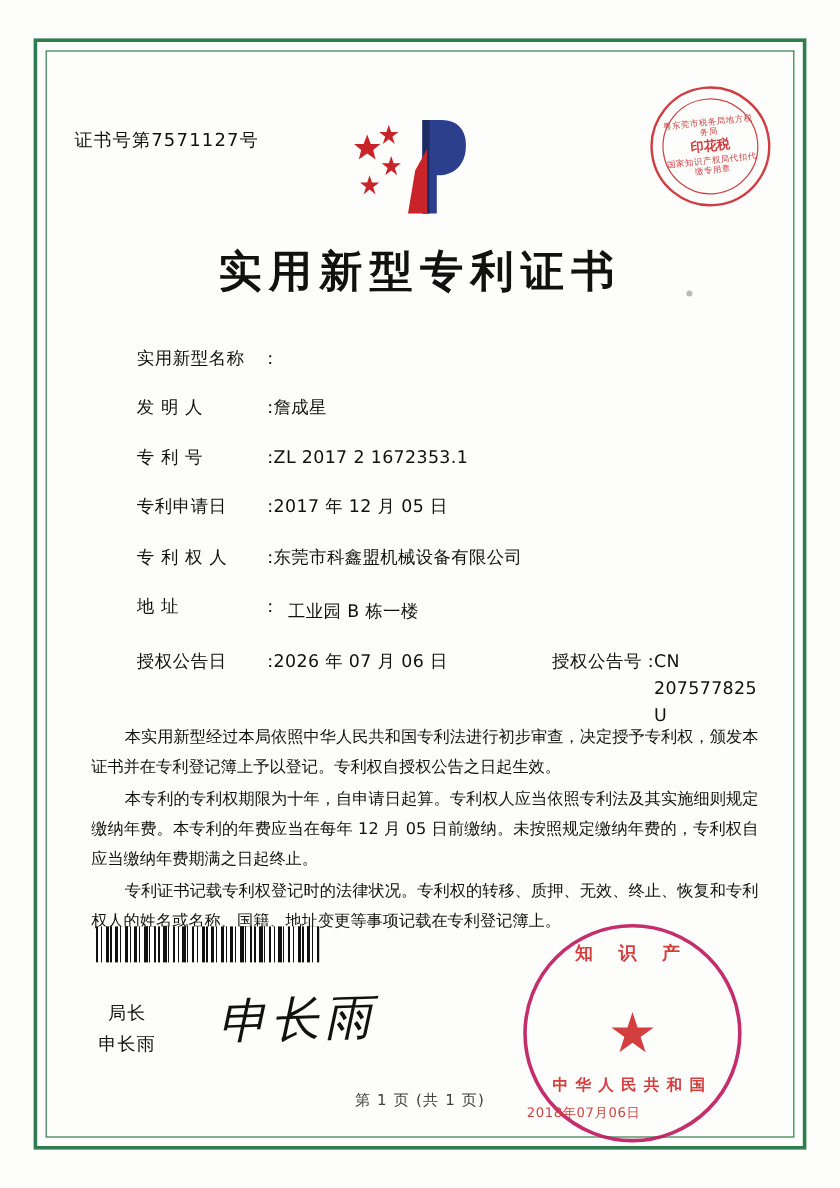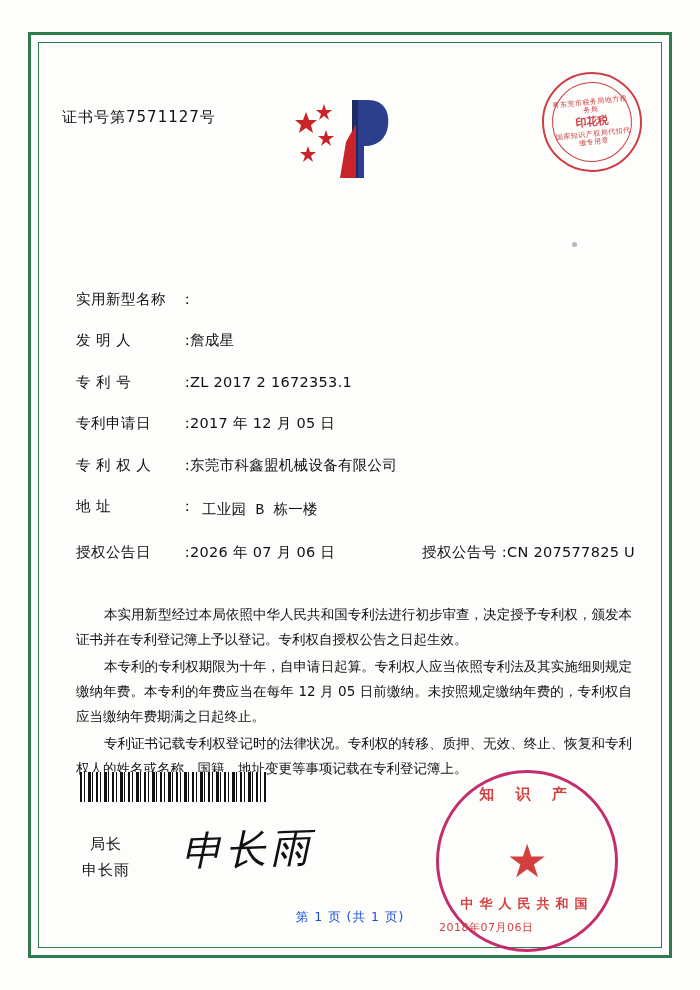--- a/index.html
+++ b/index.html
@@ -149,34 +149,34 @@
   .field-row {
     display: flex;
     align-items: flex-start;
     margin-bottom: 19px;
   }
   .field-label {
     width: 104px;
     flex: 0 0 104px;
     white-space: nowrap;
     letter-spacing: 0.5px;
+    margin-left: 38px;
   }
   .field-sep {
     width: 10px;
     flex: 0 0 10px;
   }
   .field-value {
     flex: 1 1 auto;
     letter-spacing: 0.3px;
   }
   .field-value .line2 {
     display: block;
     margin-top: 4px;
     padding-left: 12px;
-    font-family: Liberation Mono, monospace;
   }
 
   
   .announce-row {
     display: flex;
     margin-bottom: 16px;
     gap: 16px;
   }
   .announce-left, .announce-right {
     display: flex;
@@ -281,21 +281,21 @@
     letter-spacing: 0.5px;
   }
 
   
   .footer {
     position: absolute;
     left: 0; right: 0;
     bottom: 8px;
     text-align: center;
     font-size: 12.5px;
-    color: #1d4ed8;
+    color: #404040;
     letter-spacing: 1px;
   }
 </style>
 </head>
 <body>
 
 <div class="page">
 
   <div class="border-outer"></div>
   <div class="border-inner"></div>
@@ -317,20 +317,21 @@
     </div>
 
     <div class="stamp-duty">
       <div class="sd-inner">
         <div class="sd-arc-top">粤东莞市税务局地方税务局</div>
         <div class="sd-main">印花税</div>
         <div class="sd-arc-bot">国家知识产权局代扣代缴专用章</div>
       </div>
     </div>
 
+    <div class="title">实用新型专利证书</div>
     <div class="title-dot"></div>
 
     <div class="fields">
 
       <div class="field-row">
         <div class="field-label">实用新型名称</div>
         <div class="field-sep">：</div>
       </div>
 
       <div class="field-row">

